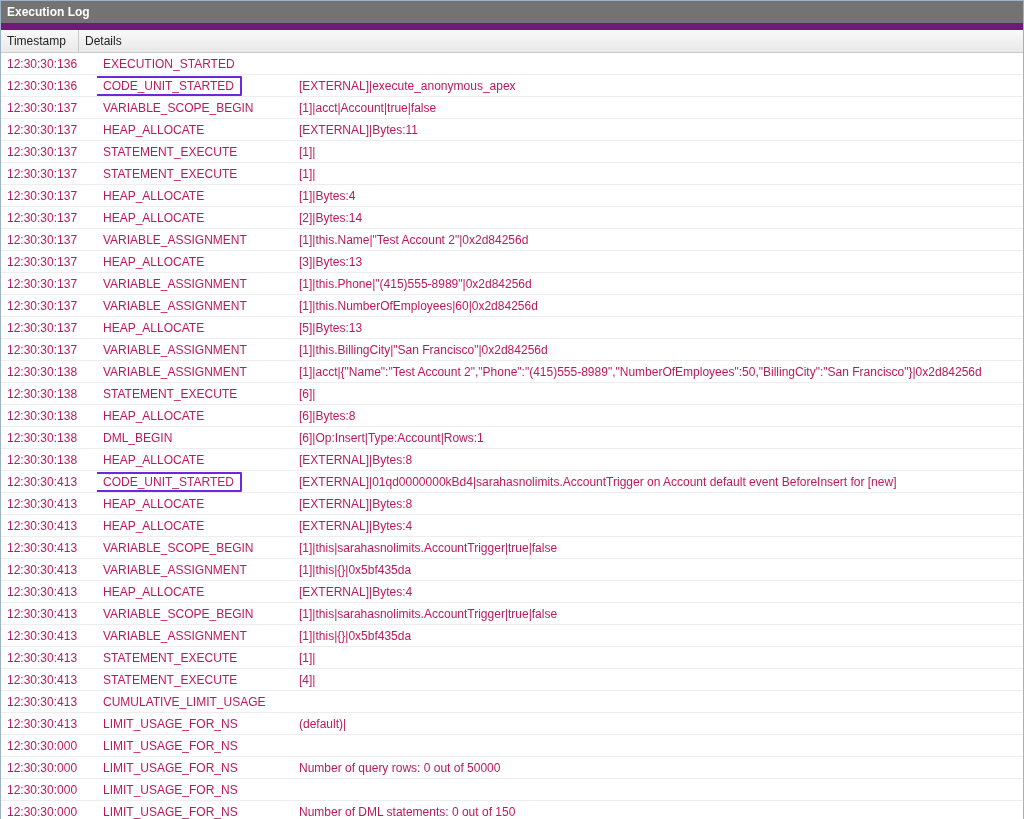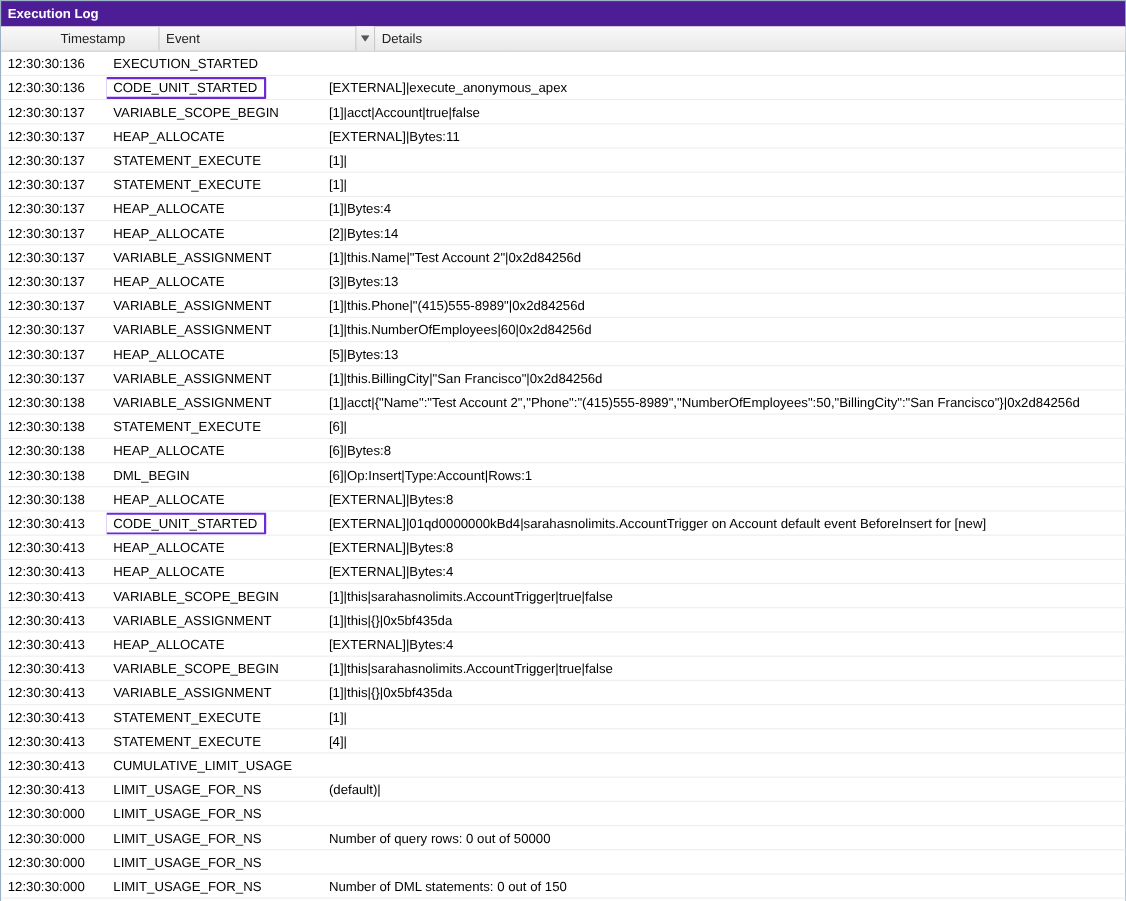--- a/index.html
+++ b/index.html
@@ -9,26 +9,26 @@
     font-size: 12px;
     color: #333;
     background: #ffffff;
     width: 1024px;
   }
   .panel {
     border: 1px solid #9db2c5;
     width: 1022px;
   }
   .panel-header {
-    background: #4c1d95;
+    background: #737373;
     color: #ffffff;
     font-weight: bold;
     font-size: 12px;
     padding: 4px 6px;
-    border-bottom: 1px solid #701a75;
+    border-bottom: 7px solid #701a75;
   }
   .grid-header {
     display: flex;
     background: linear-gradient(#f9f9f9, #e9e9e9);
     border-bottom: 1px solid #c9c9c9;
     font-size: 12px;
     color: #222;
     user-select: none;
   }
   .grid-header .col {
@@ -36,21 +36,21 @@
     border-right: 1px solid #c9c9c9;
     position: relative;
     box-sizing: border-box;
     font-weight: normal;
     white-space: nowrap;
   }
   .grid-header .col:last-child {
     border-right: none;
     flex: 1;
   }
-  .col-ts   { width: 96px; margin-left: 48px; }
+  .col-ts   { width: 78px; }
   .col-ev   { width: 196px; }
   .col-det  { flex: 1; }
   .dropdown-arrow {
     position: absolute;
     right: 0;
     top: 0;
     bottom: 0;
     width: 16px;
     border-left: 1px solid #c9c9c9;
     background: linear-gradient(#f6f6f6,#e6e6e6);
@@ -60,21 +60,21 @@
   }
   .dropdown-arrow svg { display:block; }
   .grid-body {
     font-size: 12px;
   }
   .grid-row {
     display: flex;
     height: 21px;
     align-items: center;
     border-bottom: 1px solid #ededed;
-    color: #000000;
+    color: #be185d;
   }
   .grid-row .cell {
     padding: 0 6px;
     box-sizing: border-box;
     white-space: nowrap;
     overflow: hidden;
     text-overflow: ellipsis;
   }
   .cell-ts  { width: 96px; }
   .cell-ev  { width: 196px; padding-left: 24px; }
@@ -92,28 +92,20 @@
 <body>
 
 <div class="panel">
 
   <div class="panel-header">Execution Log</div>
 
   <div class="grid-header">
     <div class="col col-ts">
       <span>Timestamp</span>
     </div>
-    <div class="col col-ev">
-      <span>Event</span>
-      <span class="dropdown-arrow">
-        <svg width="8" height="6" viewBox="0 0 8 6">
-          <polygon points="0,0 8,0 4,6" fill="#555"></polygon>
-        </svg>
-      </span>
-    </div>
     <div class="col col-det">
       <span>Details</span>
     </div>
   </div>
 
   <div class="grid-body" id="grid-body">
       <div class="grid-row">
         <div class="cell cell-ts">12:30:30:136</div>
         <div class="cell cell-ev">EXECUTION_STARTED</div>
         <div class="cell cell-det"></div>

